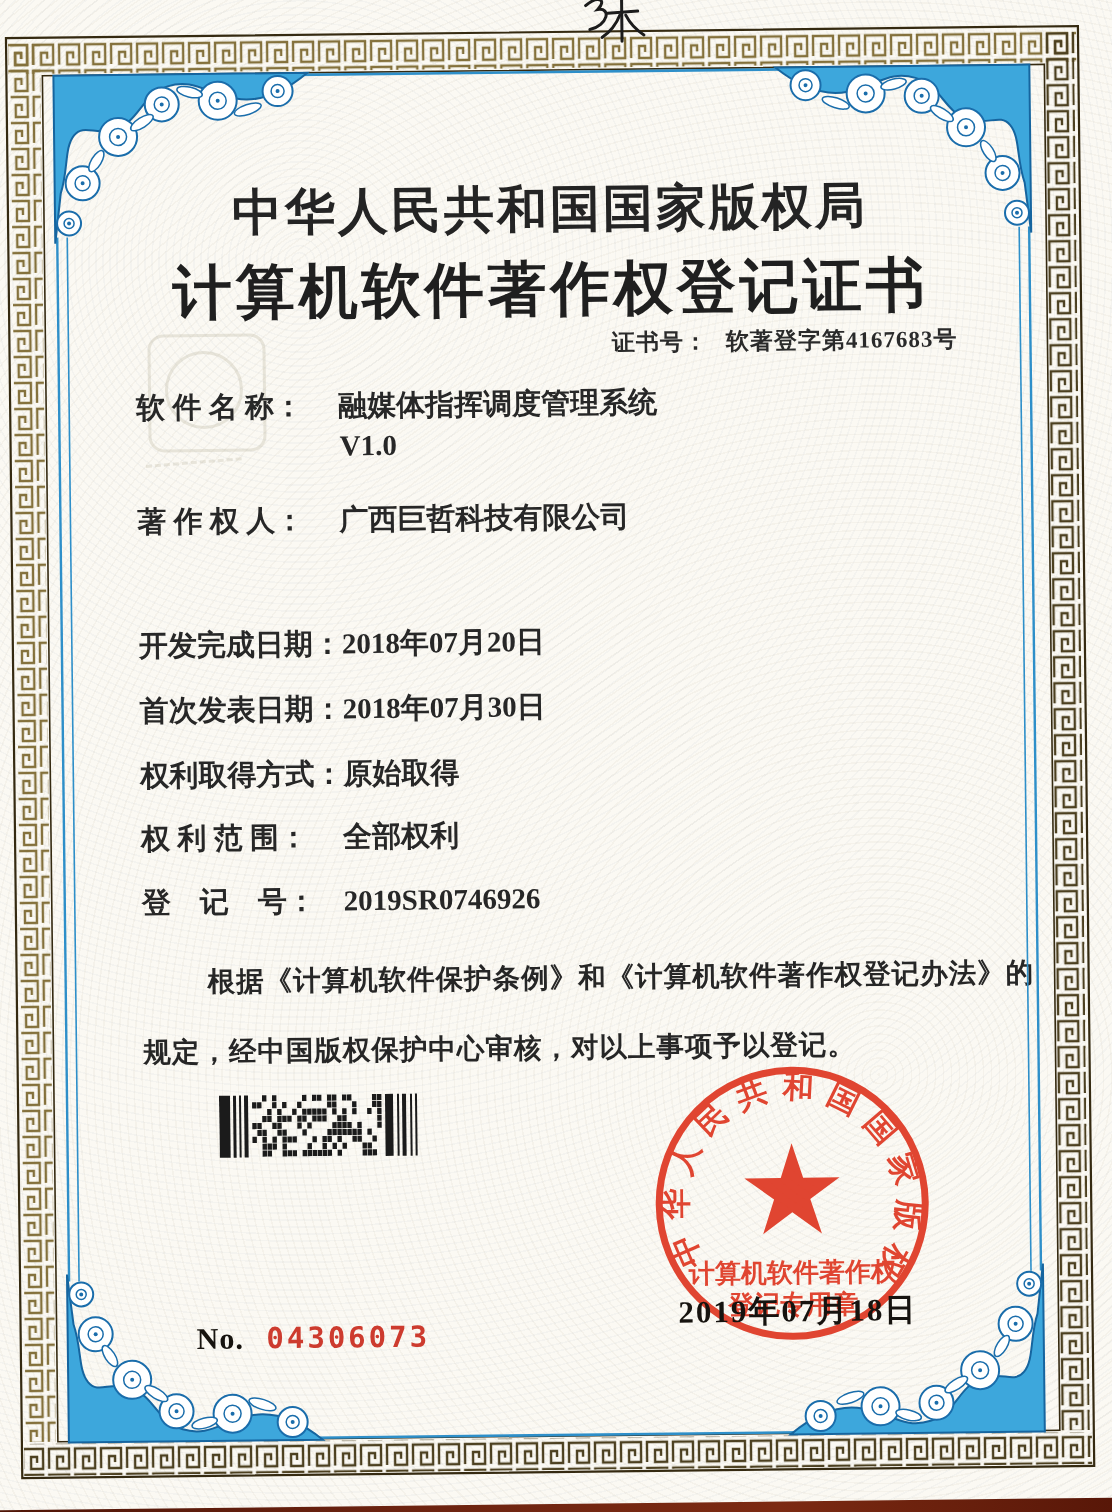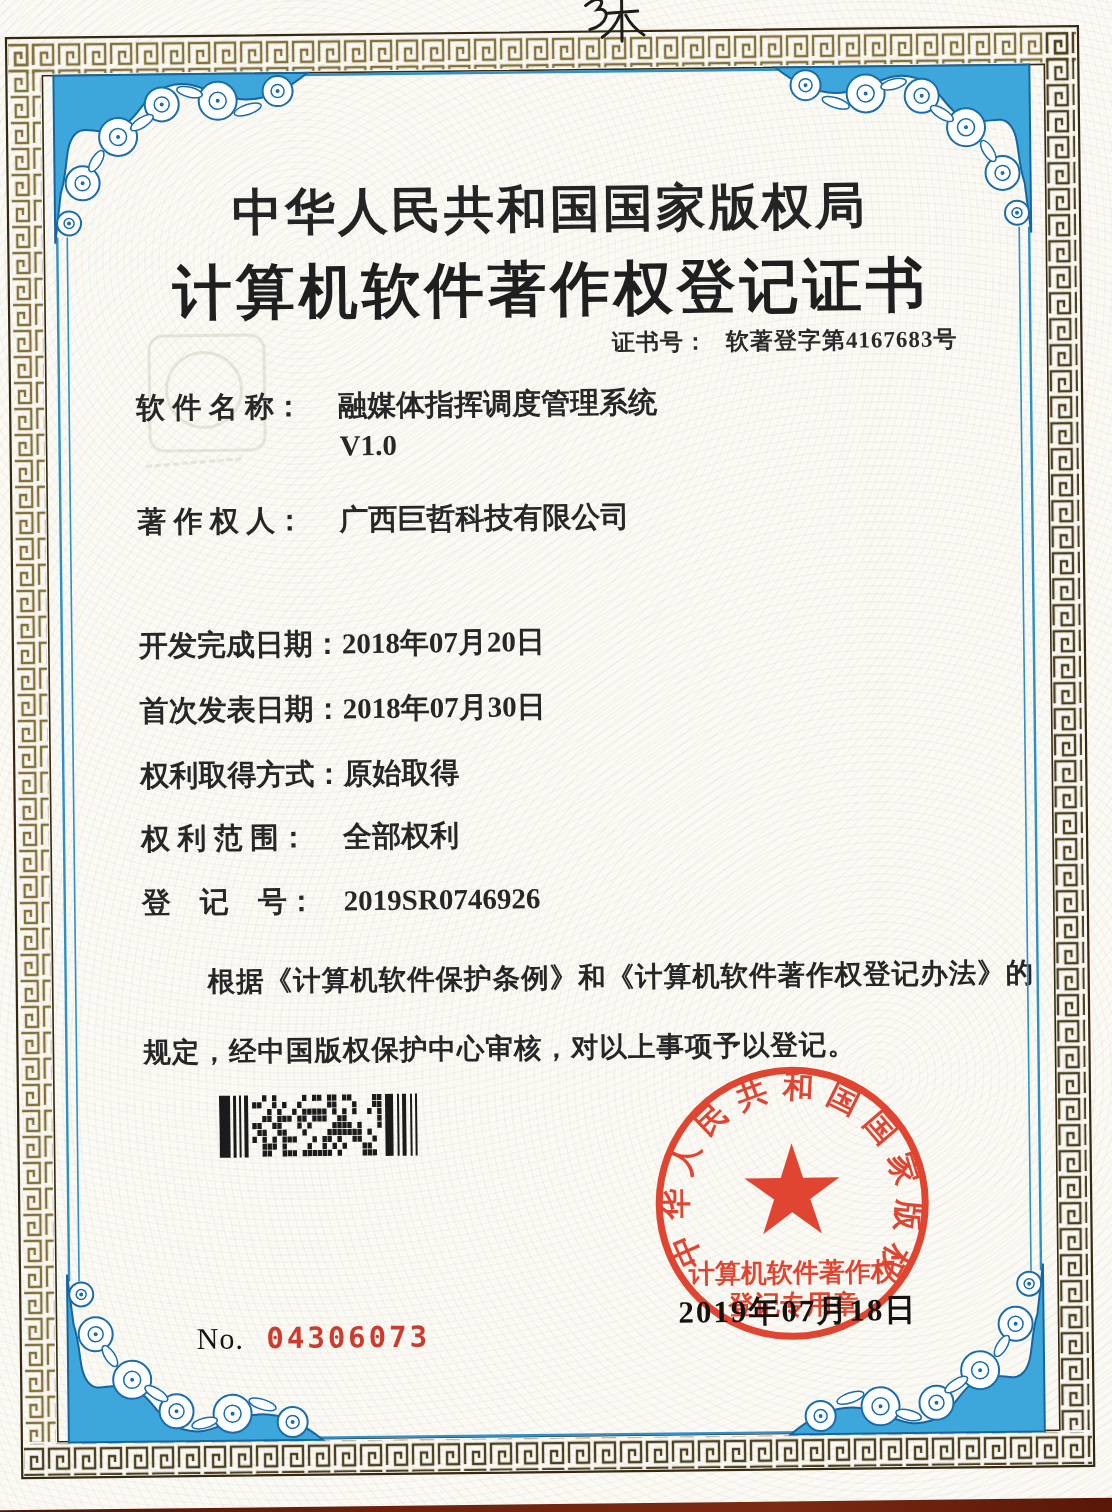--- a/index.html
+++ b/index.html
@@ -36,21 +36,21 @@
   .certno .lbl{margin-right:18px;}
   .frow{left:154px;font-size:29px;color:#272727;font-weight:600;white-space:nowrap;}
   .flabel{display:inline-block;min-width:202px;}
   .fvalue{}
   .fline2{left:357px;font-size:29px;color:#272727;font-weight:600;}
   .stmt{font-size:27.5px;color:#262626;font-weight:600;letter-spacing:1px;white-space:nowrap;}
   .seal-date{
     left:686px;top:1309px;font-size:31px;font-weight:bold;color:#16130f;letter-spacing:2px;z-index:6;
   }
   .serial{top:1334px;left:204px;font-size:30px;color:#17140f;letter-spacing:1px;}
-  .serial .no-prefix{font-weight:400;}
+  .serial .no-prefix{font-weight:700;}
   .serial .no-number{
     color:#cd3b2e;font-family:"DejaVu Sans Mono","Liberation Mono",monospace;
     font-size:29px;letter-spacing:3px;margin-left:14px;font-weight:bold;
   }
   
   .wmark{
     left:166px;top:346px;width:112px;height:112px;border:3px solid rgba(190,184,164,.55);
     border-radius:16px;opacity:.6;z-index:0;
   }
   .wmark .wcirc{

